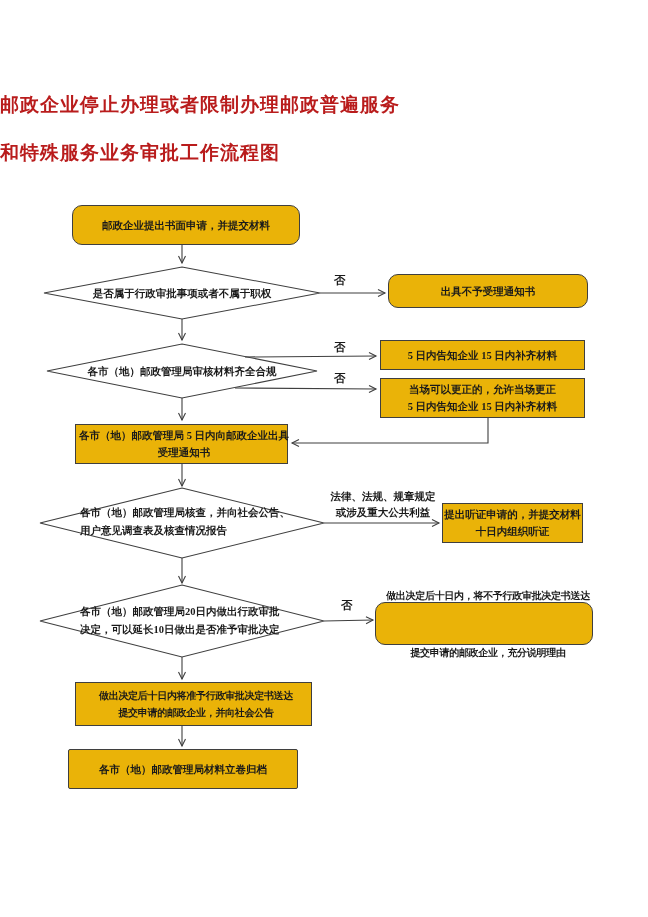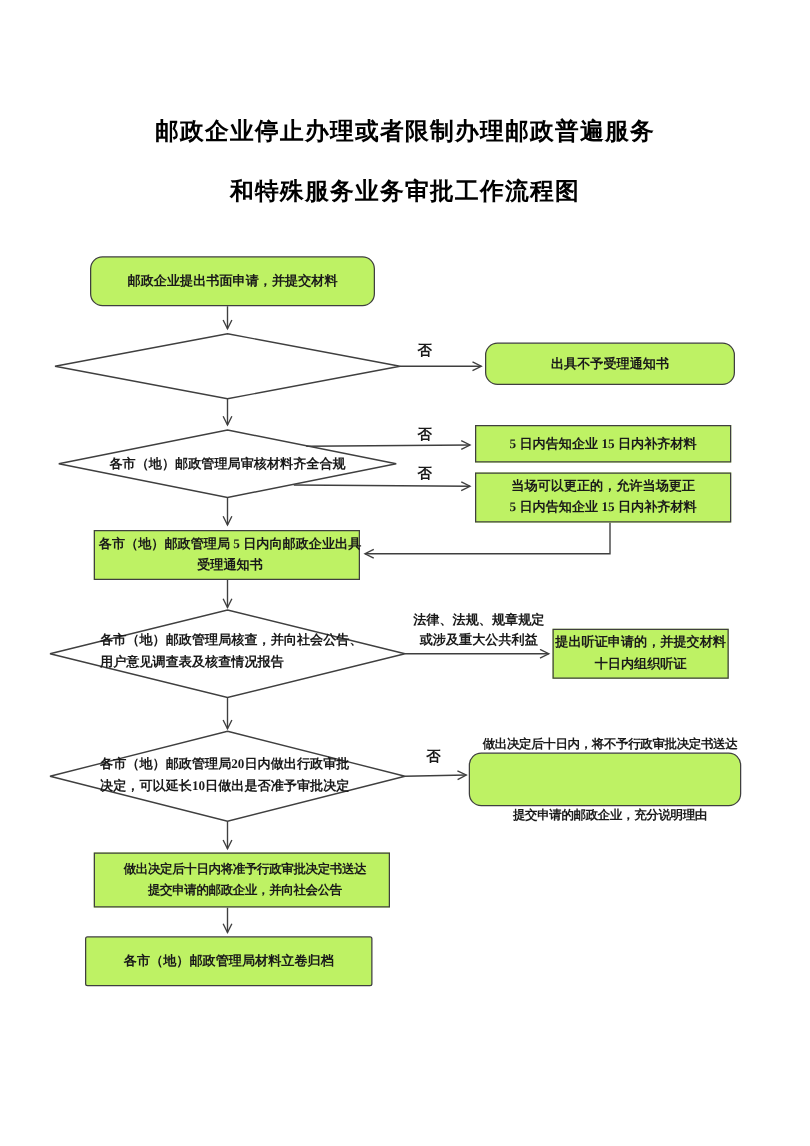--- a/index.html
+++ b/index.html
@@ -2,29 +2,29 @@
 <html><head>
 <meta charset="utf-8">
 <style>
   html,body{margin:0;padding:0;background:#ffffff;}
   .page{
     position:relative;width:648px;height:917px;background:#ffffff;
     font-family:"Liberation Serif","DejaVu Serif",serif;color:#1a1a1a;
     overflow:hidden;
   }
   .title{
-    position:absolute;left:0;width:100%;text-align:center;
-    font-weight:bold;font-size:19px;letter-spacing:1px;color:#000000;
+    position:absolute;left:0;width:100%;text-align:left;
+    font-weight:bold;font-size:19px;letter-spacing:1px;color:#b91c1c;
   }
   .t1{top:92px;}
   .t2{top:140px;}
   svg.canvas{position:absolute;left:0;top:0;width:648px;height:917px;}
   .node{
     position:absolute;box-sizing:border-box;border:1.2px solid #3f3f3f;
-    background:#bef264;display:flex;flex-direction:column;justify-content:center;
+    background:#eab308;display:flex;flex-direction:column;justify-content:center;
     font-size:10.5px;font-weight:bold;line-height:17px;color:#1a1a1a;
   }
   .node .ln{white-space:nowrap;}
   .rounded{border-radius:10px;}
   .rounded-lg{border-radius:2px;}
   .center{align-items:center;text-align:center;}
   .leftpad{align-items:center;text-align:left;padding-left:9px;padding-right:4px;}
   .tight{font-size:10px;letter-spacing:-0.3px;}
   .dlabel{
     position:absolute;font-size:10.5px;font-weight:bold;line-height:18px;color:#1a1a1a;
@@ -72,20 +72,23 @@
     <line x1="182" y1="558" x2="182" y2="583" stroke="#3f3f3f" stroke-width="1.1" marker-end="url(#arr)"></line>
     <line x1="324" y1="621" x2="373" y2="620" stroke="#3f3f3f" stroke-width="1.1" marker-end="url(#arr)"></line>
     <line x1="182" y1="657" x2="182" y2="679" stroke="#3f3f3f" stroke-width="1.1" marker-end="url(#arr)"></line>
     <line x1="182" y1="726" x2="182" y2="746" stroke="#3f3f3f" stroke-width="1.1" marker-end="url(#arr)"></line>
   </svg>
 
   <div class="node rounded center" style="left:72px;top:205px;width:228px;height:40px;">
     <span class="ln">邮政企业提出书面申请，并提交材料</span>
   </div>
 
+  <div class="dlabel dcenter" style="left:44px;top:285px;width:276px;">
+    <span class="ln">是否属于行政审批事项或者不属于职权</span>
+  </div>
 
   <div class="dlabel dcenter" style="left:47px;top:363px;width:270px;">
     <span class="ln">各市（地）邮政管理局审核材料齐全合规</span>
   </div>
 
   <div class="node leftpad" style="left:75px;top:424px;width:213px;height:40px;">
     <span class="ln">各市（地）邮政管理局 5 日内向邮政企业出具</span>
     <span class="ln">受理通知书</span>
   </div>
 

